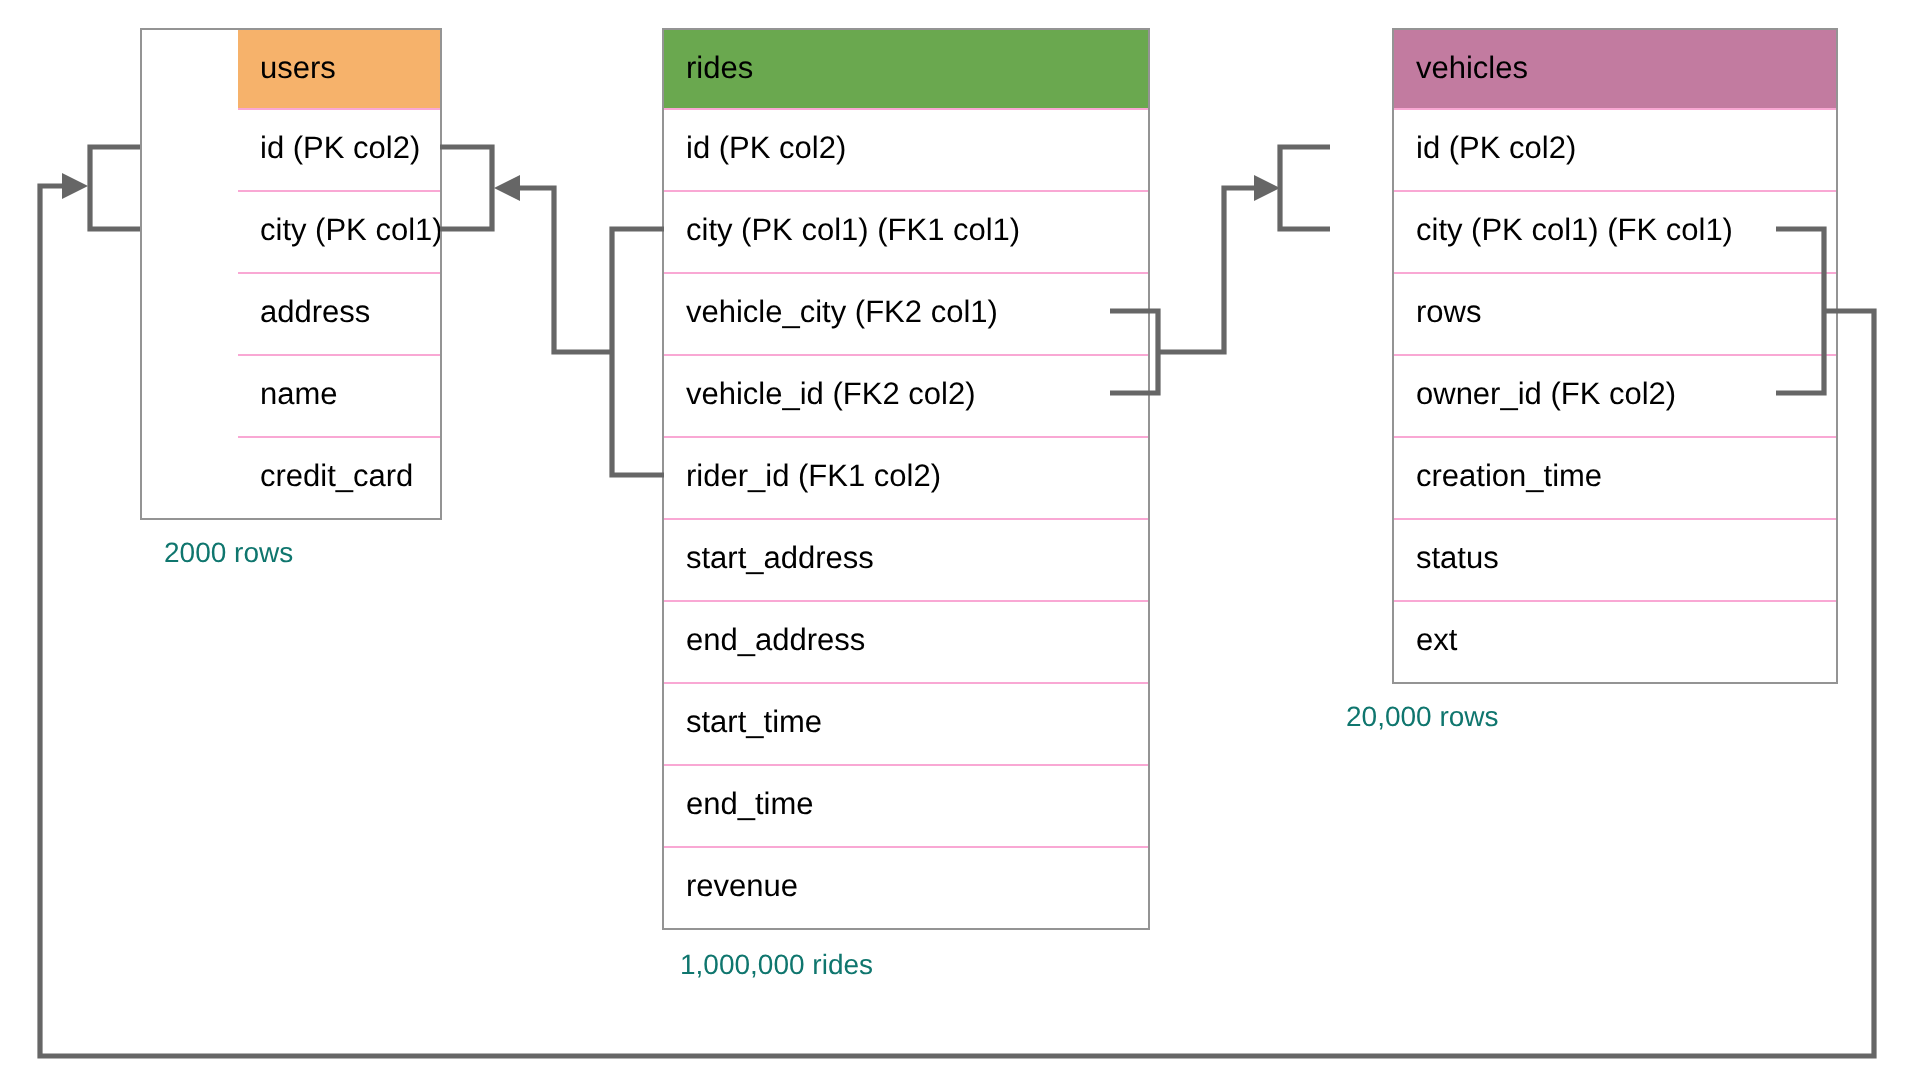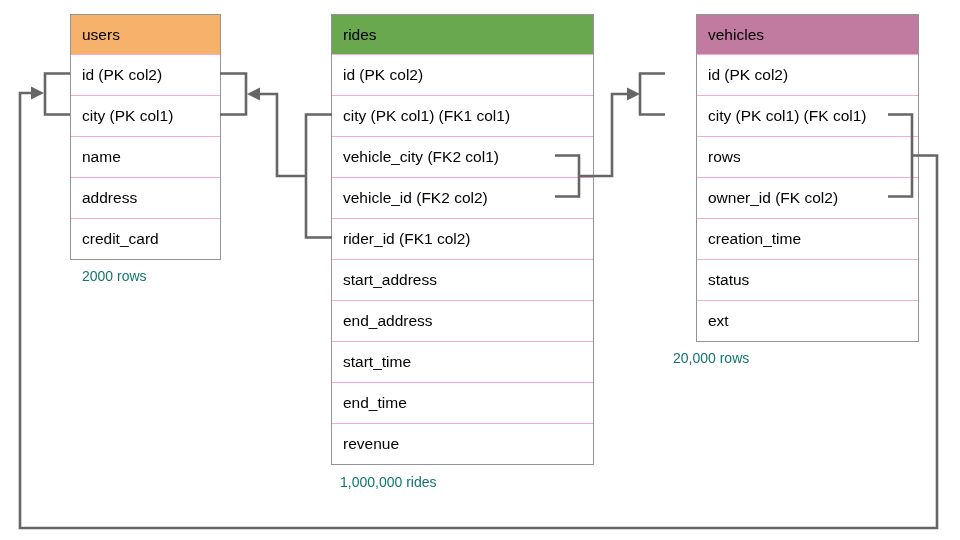--- a/index.html
+++ b/index.html
@@ -27,33 +27,33 @@
     position:absolute; left:0; top:0; pointer-events:none;
   }
   svg.wires path { fill:none; stroke:#666666; stroke-width:2.6; stroke-linejoin:miter; }
   svg.wires polygon { fill:#666666; stroke:none; }
 </style>
 </head>
 <body>
 
 <div class="canvas">
 
-  <div class="tbl" style="left:70px; top:14px; width:151px;">
+  <div class="tbl" style="left:70px; top:14px; width:151px;padding-left:48px;">
     <div class="hdr" style="background: rgb(246, 178, 107);">users</div>
     <div class="rows">
         <div class="row">id (PK col2)</div>
         <div class="row">city (PK col1)</div>
+        <div class="row">address</div>
         <div class="row">name</div>
-        <div class="row">address</div>
         <div class="row">credit_card</div>
       </div>
   </div>
   <div class="rowcount" style="left:82px; top:268px;">2000 rows</div>
 
-  <div class="tbl" style="left:331px; top:14px; width:263px;">
+  <div class="tbl" style="left:331px; top:14px; width:244px;">
     <div class="hdr" style="background: rgb(106, 168, 79);">rides</div>
     <div class="rows">
         <div class="row">id (PK col2)</div>
         <div class="row">city (PK col1) (FK1 col1)</div>
         <div class="row">vehicle_city (FK2 col1)</div>
         <div class="row">vehicle_id (FK2 col2)</div>
         <div class="row">rider_id (FK1 col2)</div>
         <div class="row">start_address</div>
         <div class="row">end_address</div>
         <div class="row">start_time</div>

